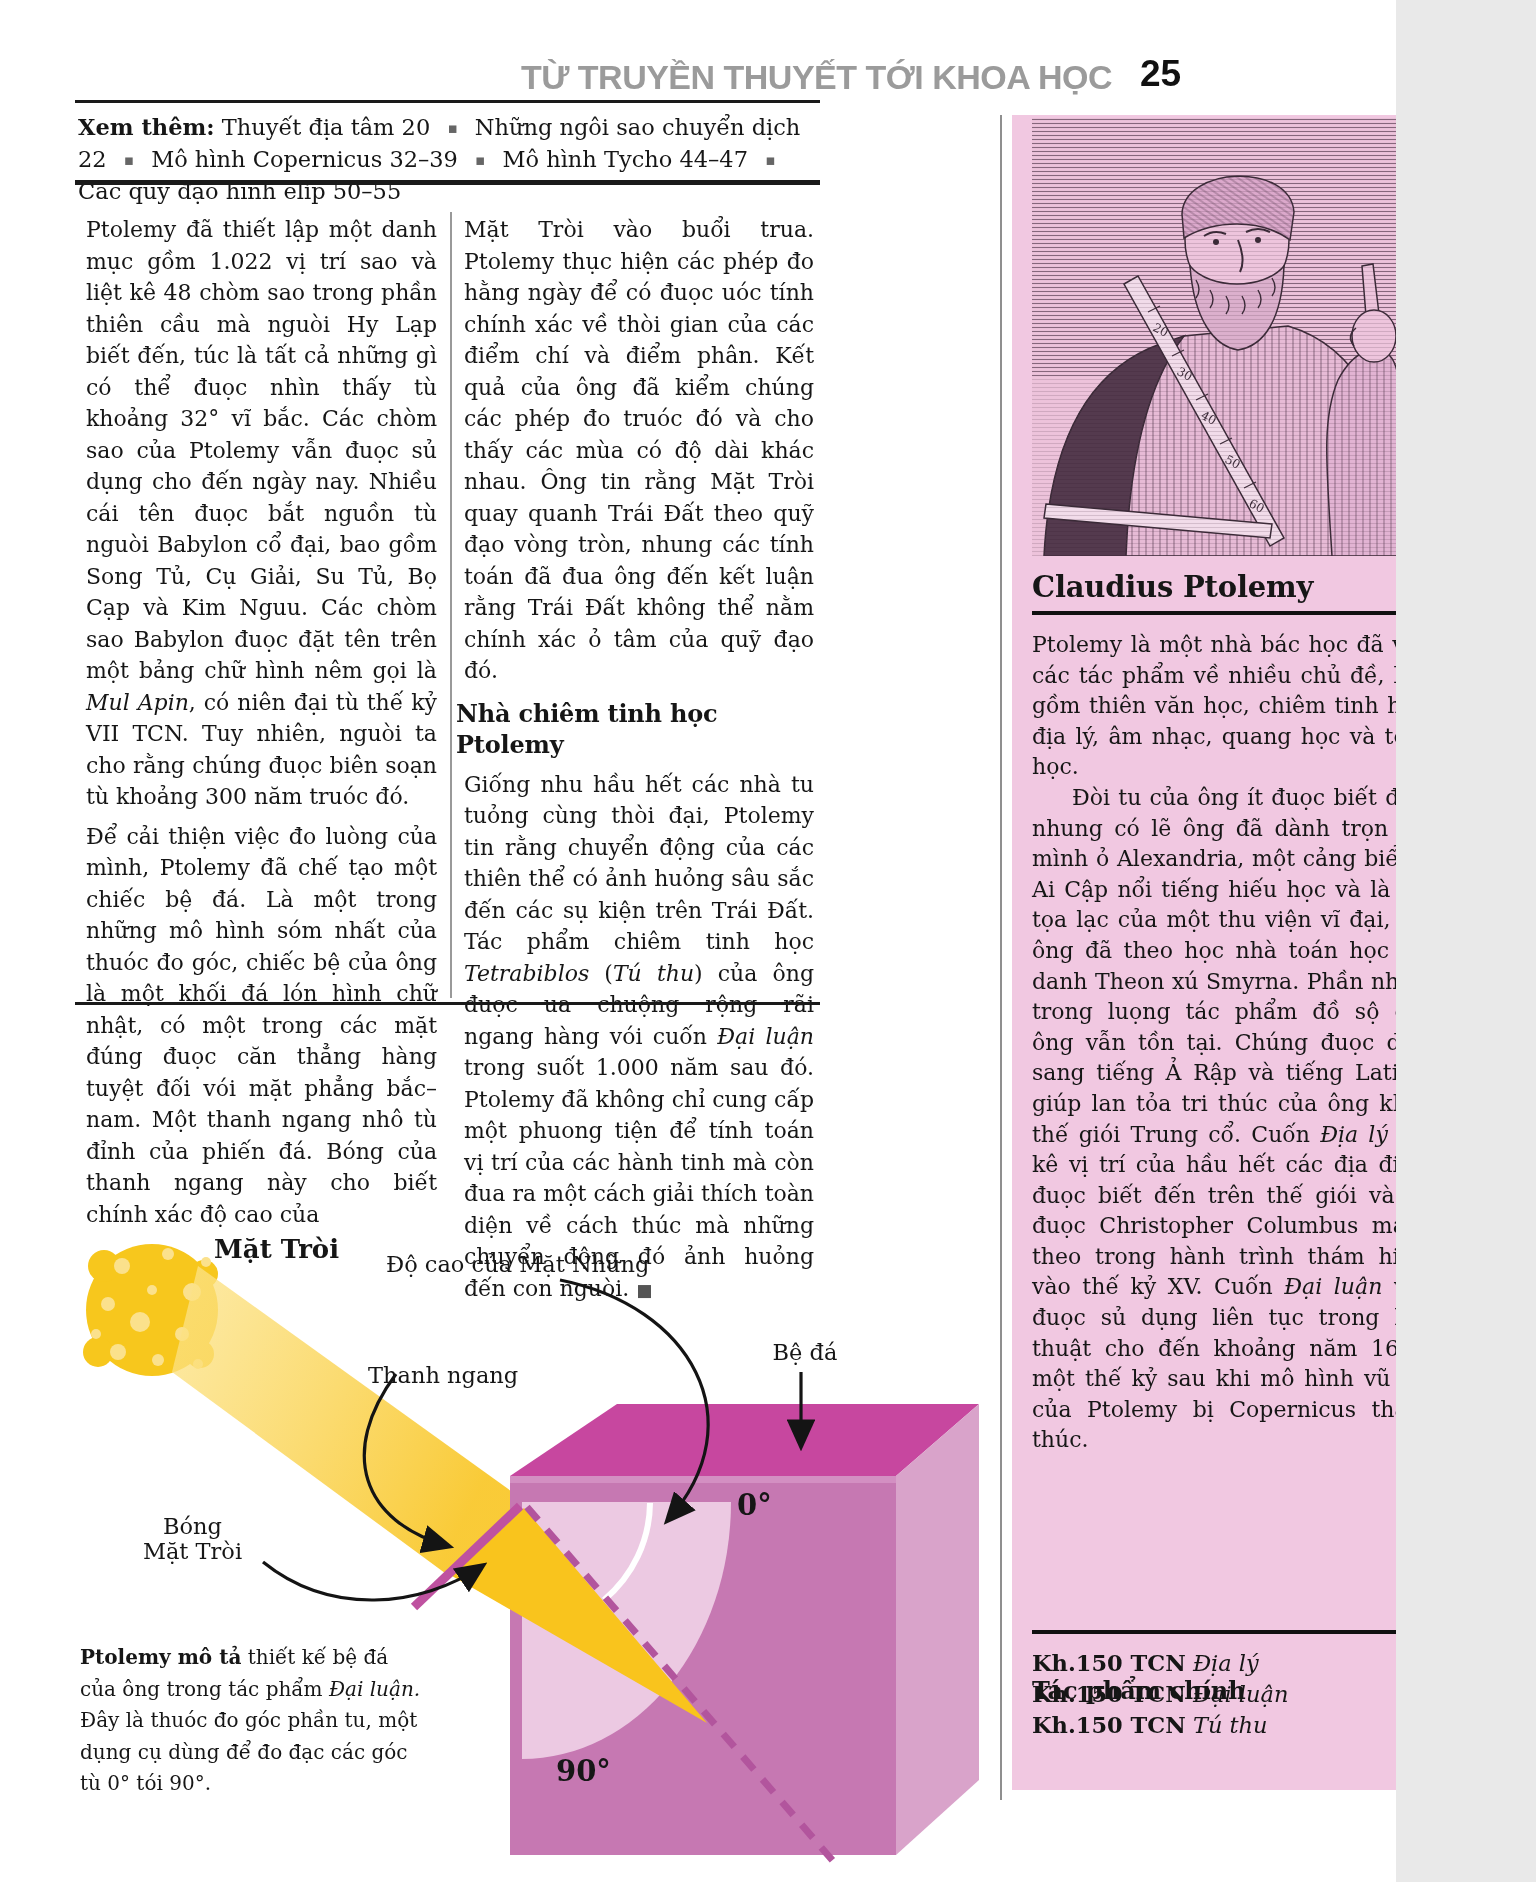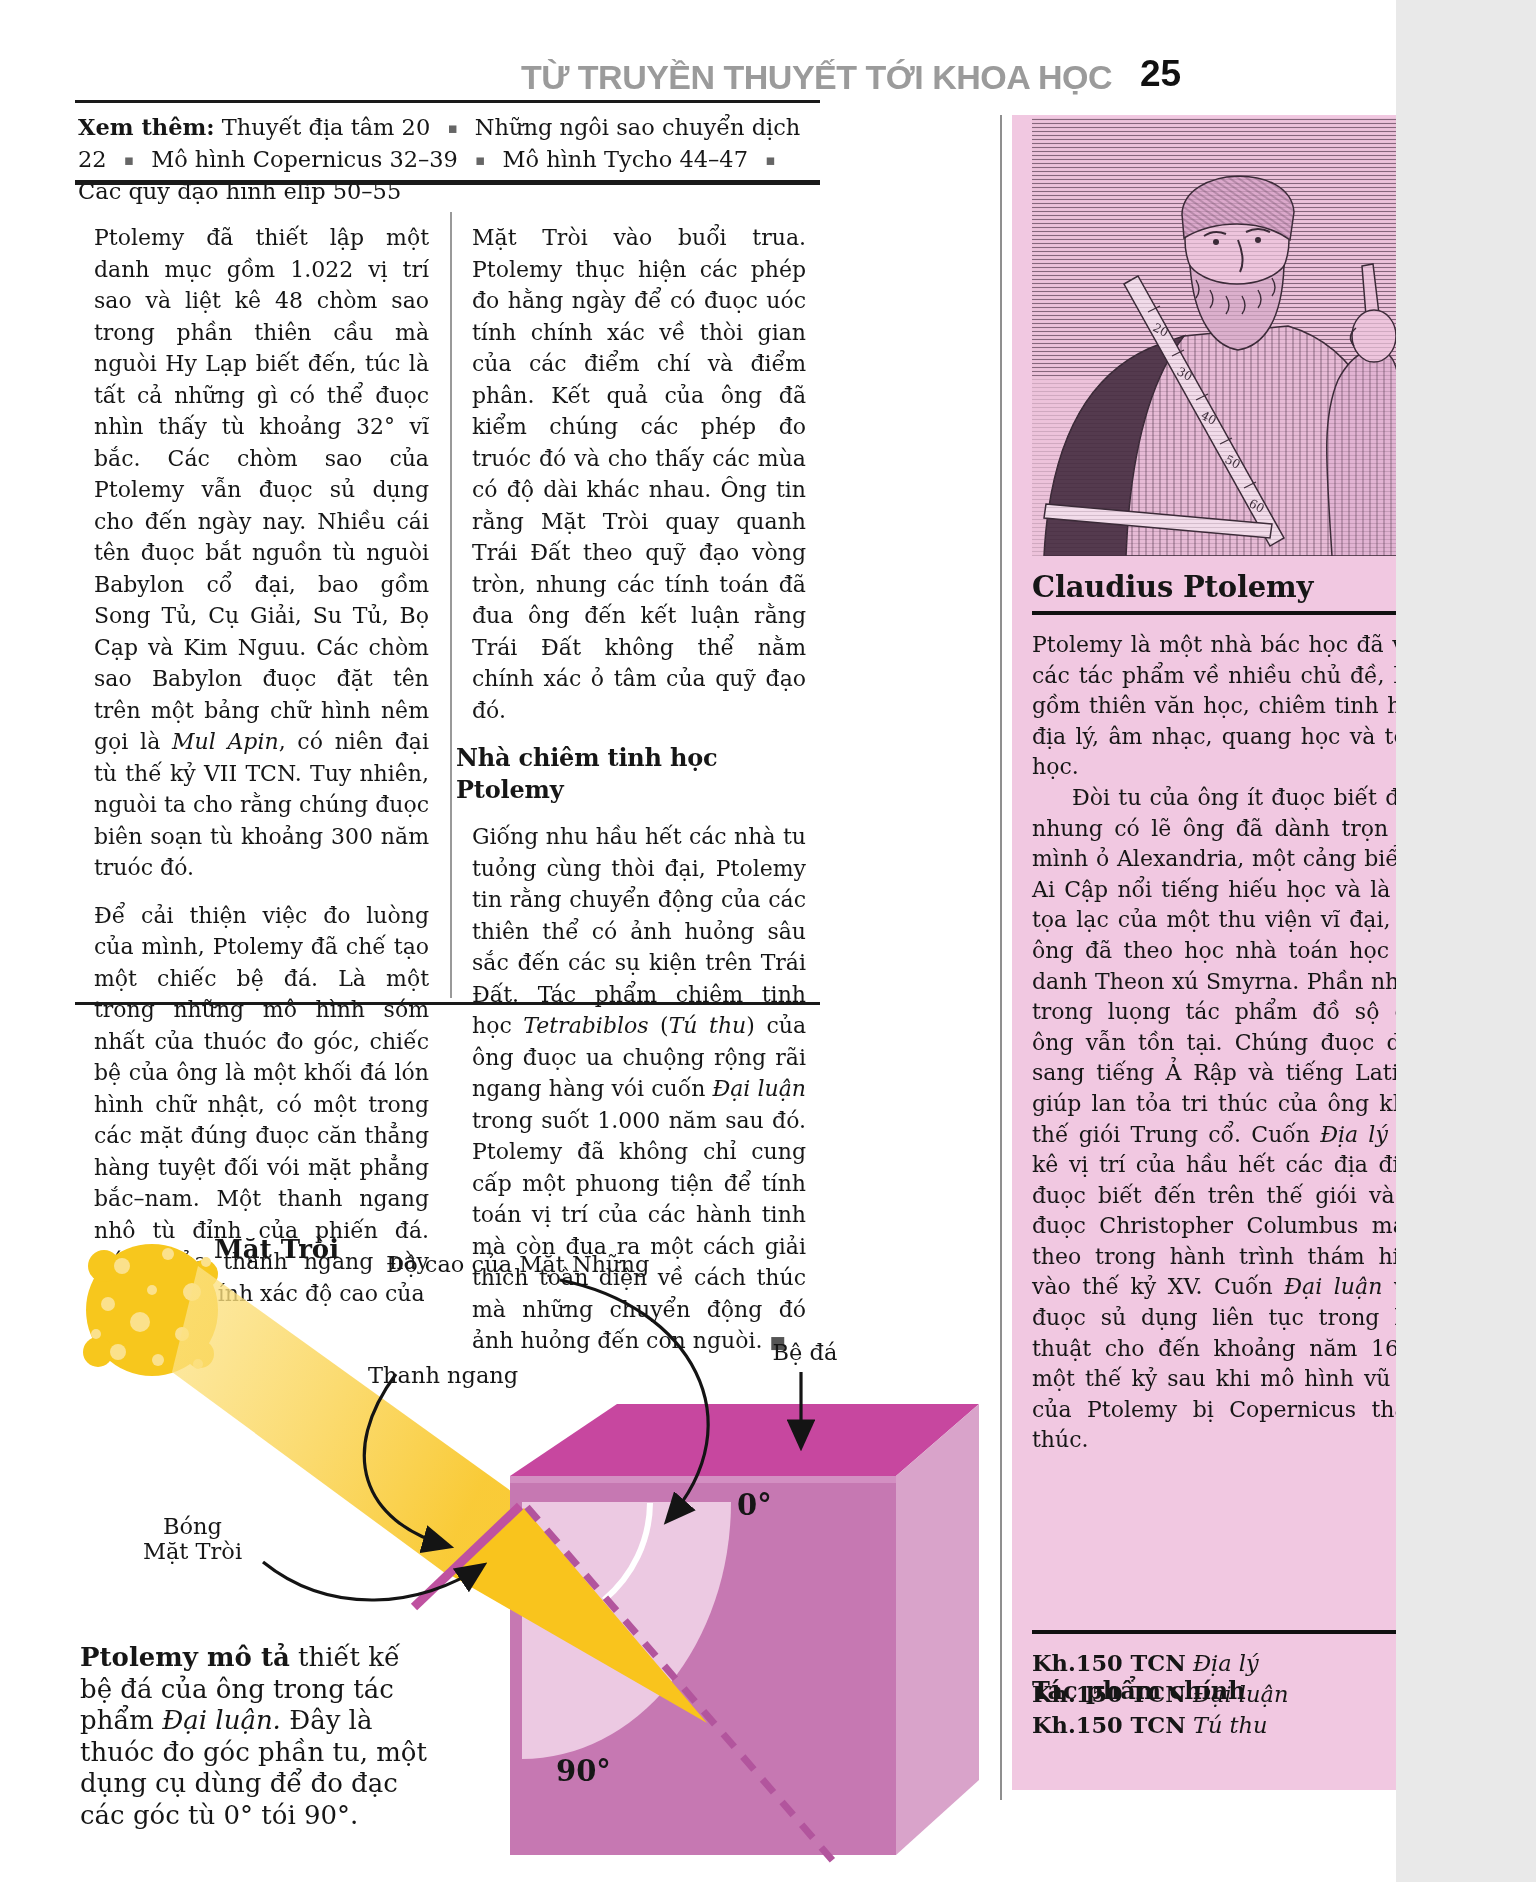--- a/index.html
+++ b/index.html
@@ -14,42 +14,42 @@
 
   .rule{background:#1a1a1a;}
 
   
   .seealso{font-size:22.5px;line-height:31px;}
   .seealso b{font-weight:bold;}
   .bullet{color:#666;font-size:15px;padding:0 10px;vertical-align:2px;}
 
   
   .colbody{font-size:22px;line-height:31.5px;text-align:justify;}
-  .colbody p{margin:16px;}
+  .colbody p{margin:8px;}
   .colbody .section{font-weight:bold;font-size:24px;letter-spacing:-0.2px;margin:11px 0 6px;text-align:left;}
   .it{font-style:italic;}
   .end-square{color:#555;font-size:17px;}
   .vdiv{background:#999;width:2px;}
 
   
   .panel{background:#f1c8e1;}
   .sb-h2{font-weight:bold;font-size:29px;letter-spacing:-0.2px;}
   .sb-underline{background:#111;height:4px;}
   .sb-text{font-size:22px;line-height:30.6px;text-align:justify;}
   .sb-text p{margin:0;}
   .sb-text .indent{text-indent:40px;}
   .works-h{font-weight:bold;font-size:24px;}
   .works{font-size:22.5px;line-height:31px;}
   .works b{font-weight:bold;}
 
   
   .dlabel{font-size:22.5px;line-height:25px;white-space:nowrap;}
   .dlabel-b{font-weight:bold;font-size:26px;white-space:nowrap;}
   .deg{font-weight:bold;font-size:29px;white-space:nowrap;}
-  .caption{font-size:26px;line-height:31.5px;text-align:left;}
+  .caption{font-size:20px;line-height:31.5px;text-align:left;}
   .caption b{font-weight:bold;}
 </style>
 </head>
 <body>
 
 <div class="page">
 
   <div class="abs hdr-title" style="left:400px;top:58px;width:712px;">TỪ TRUYỀN THUYẾT TỚI KHOA HỌC</div>
   <div class="abs hdr-num" style="left:1140px;top:53px;">25</div>
 

